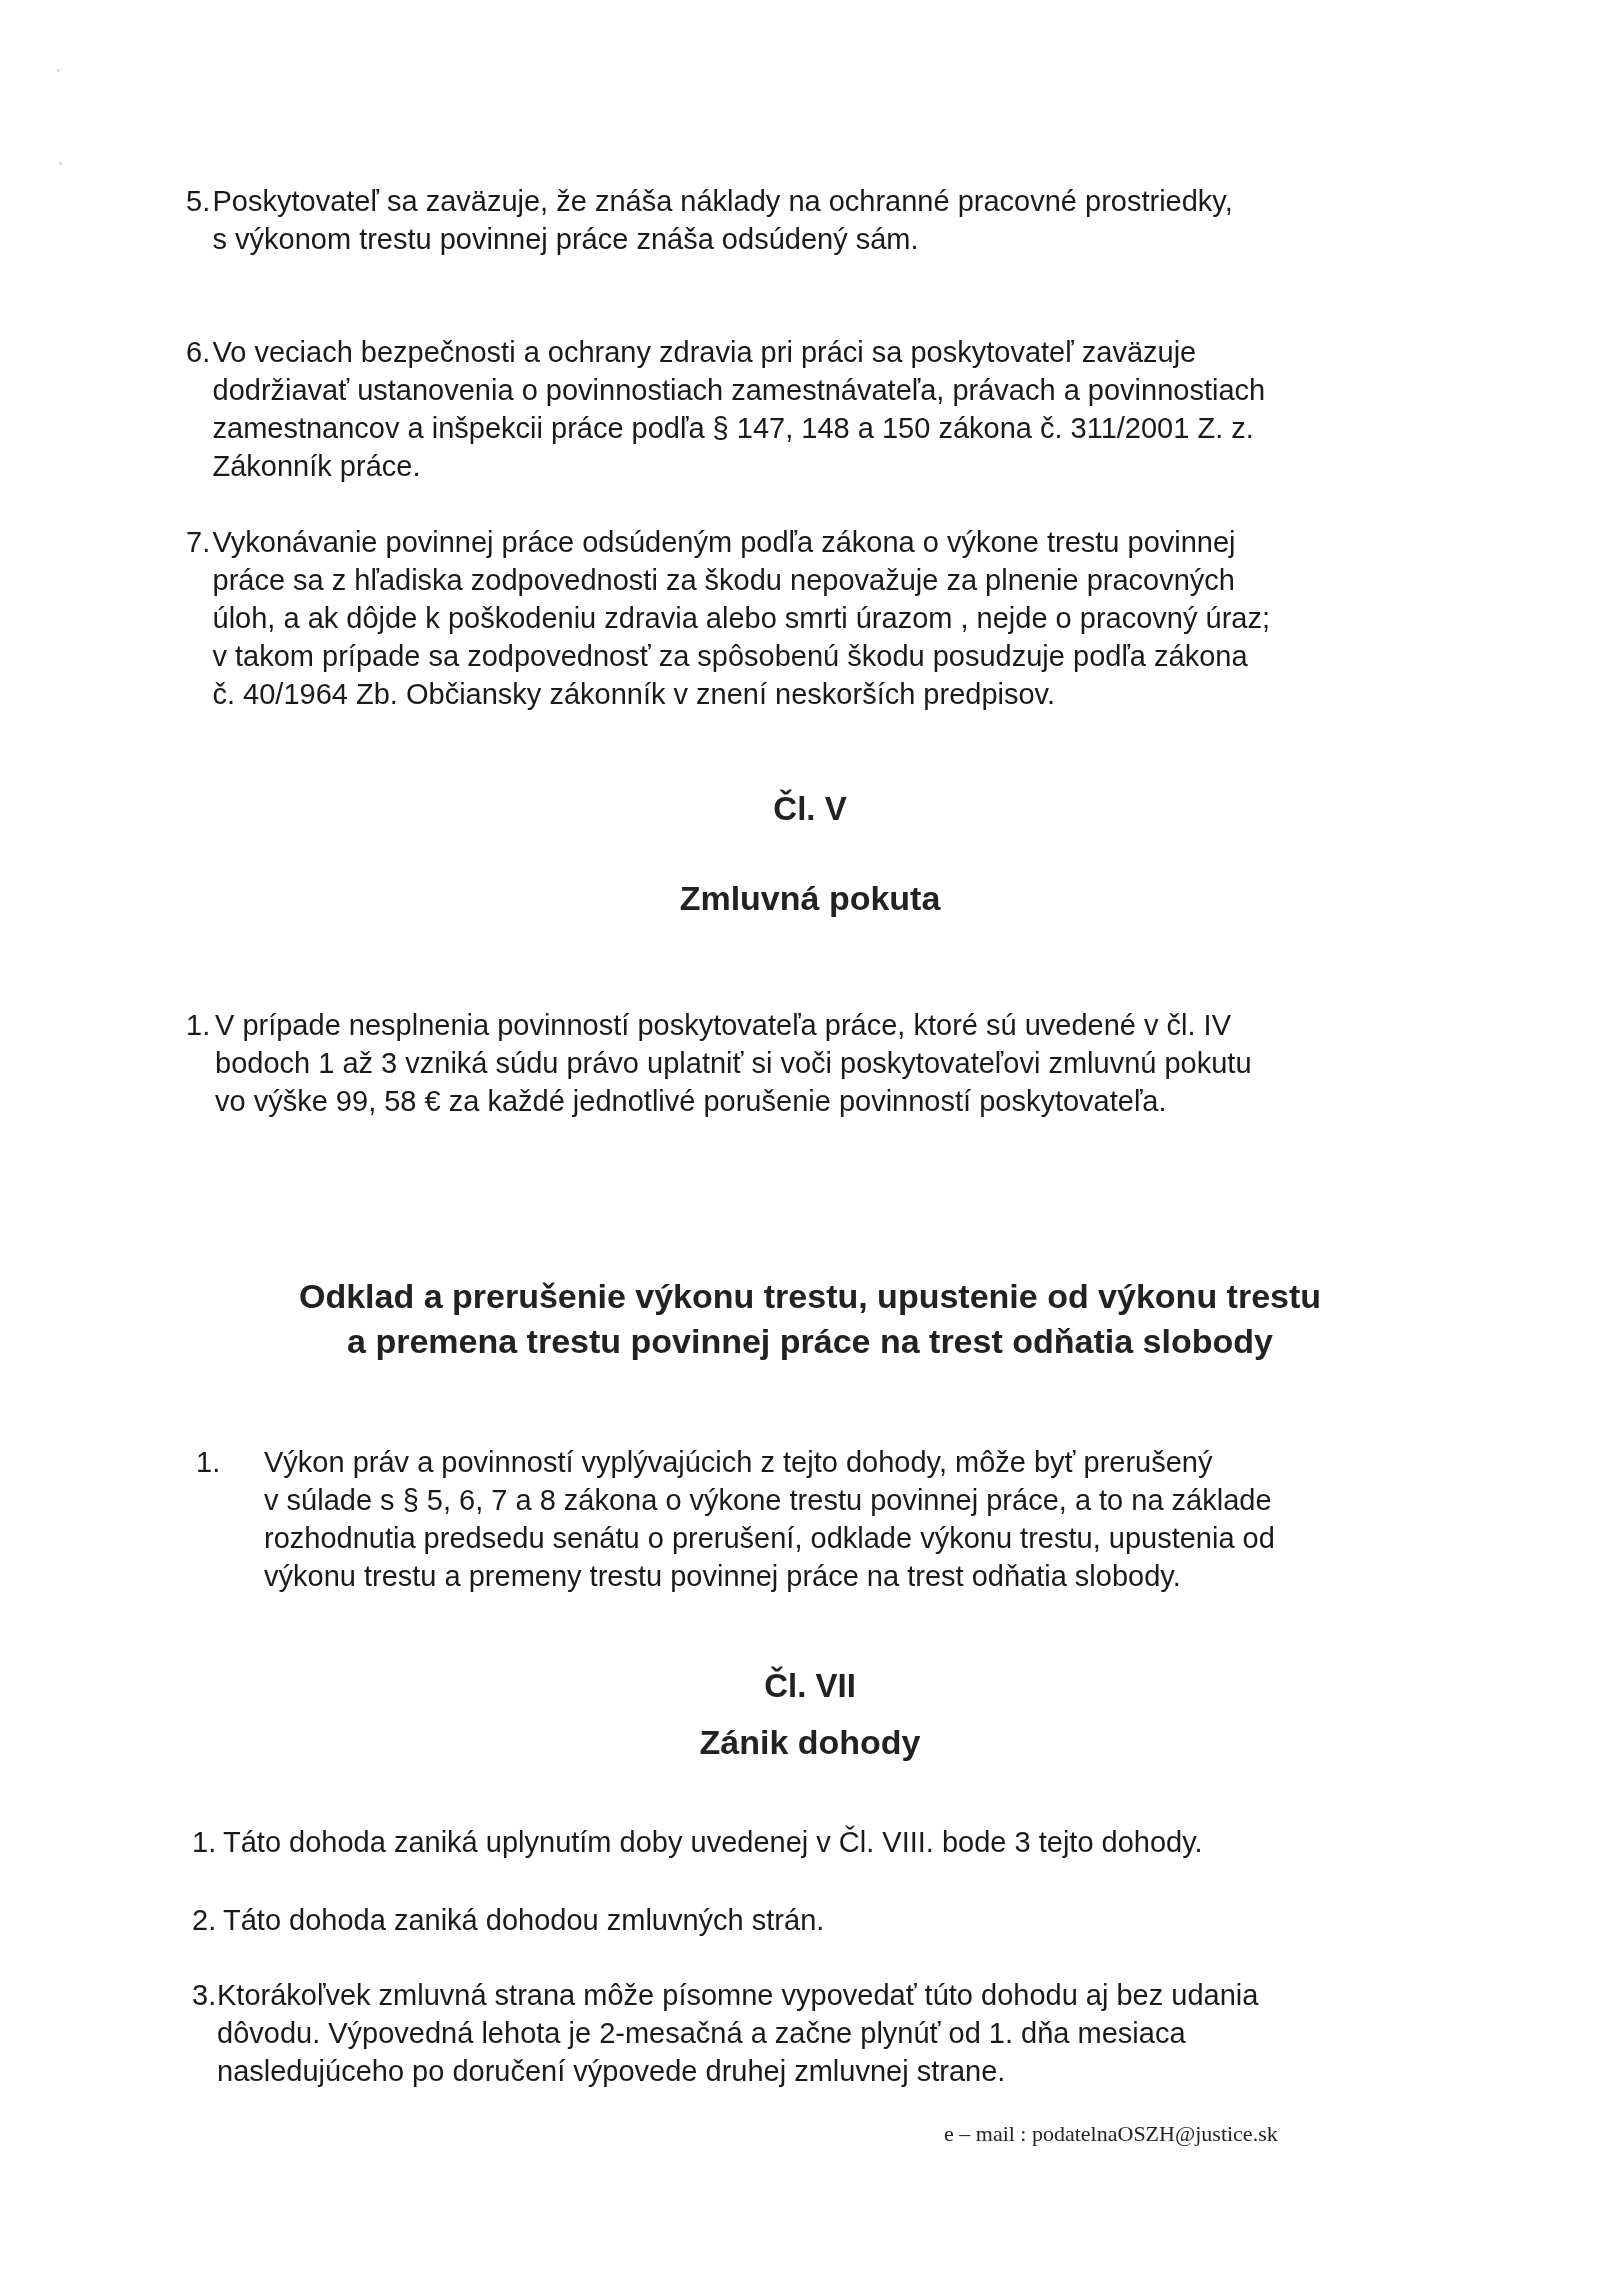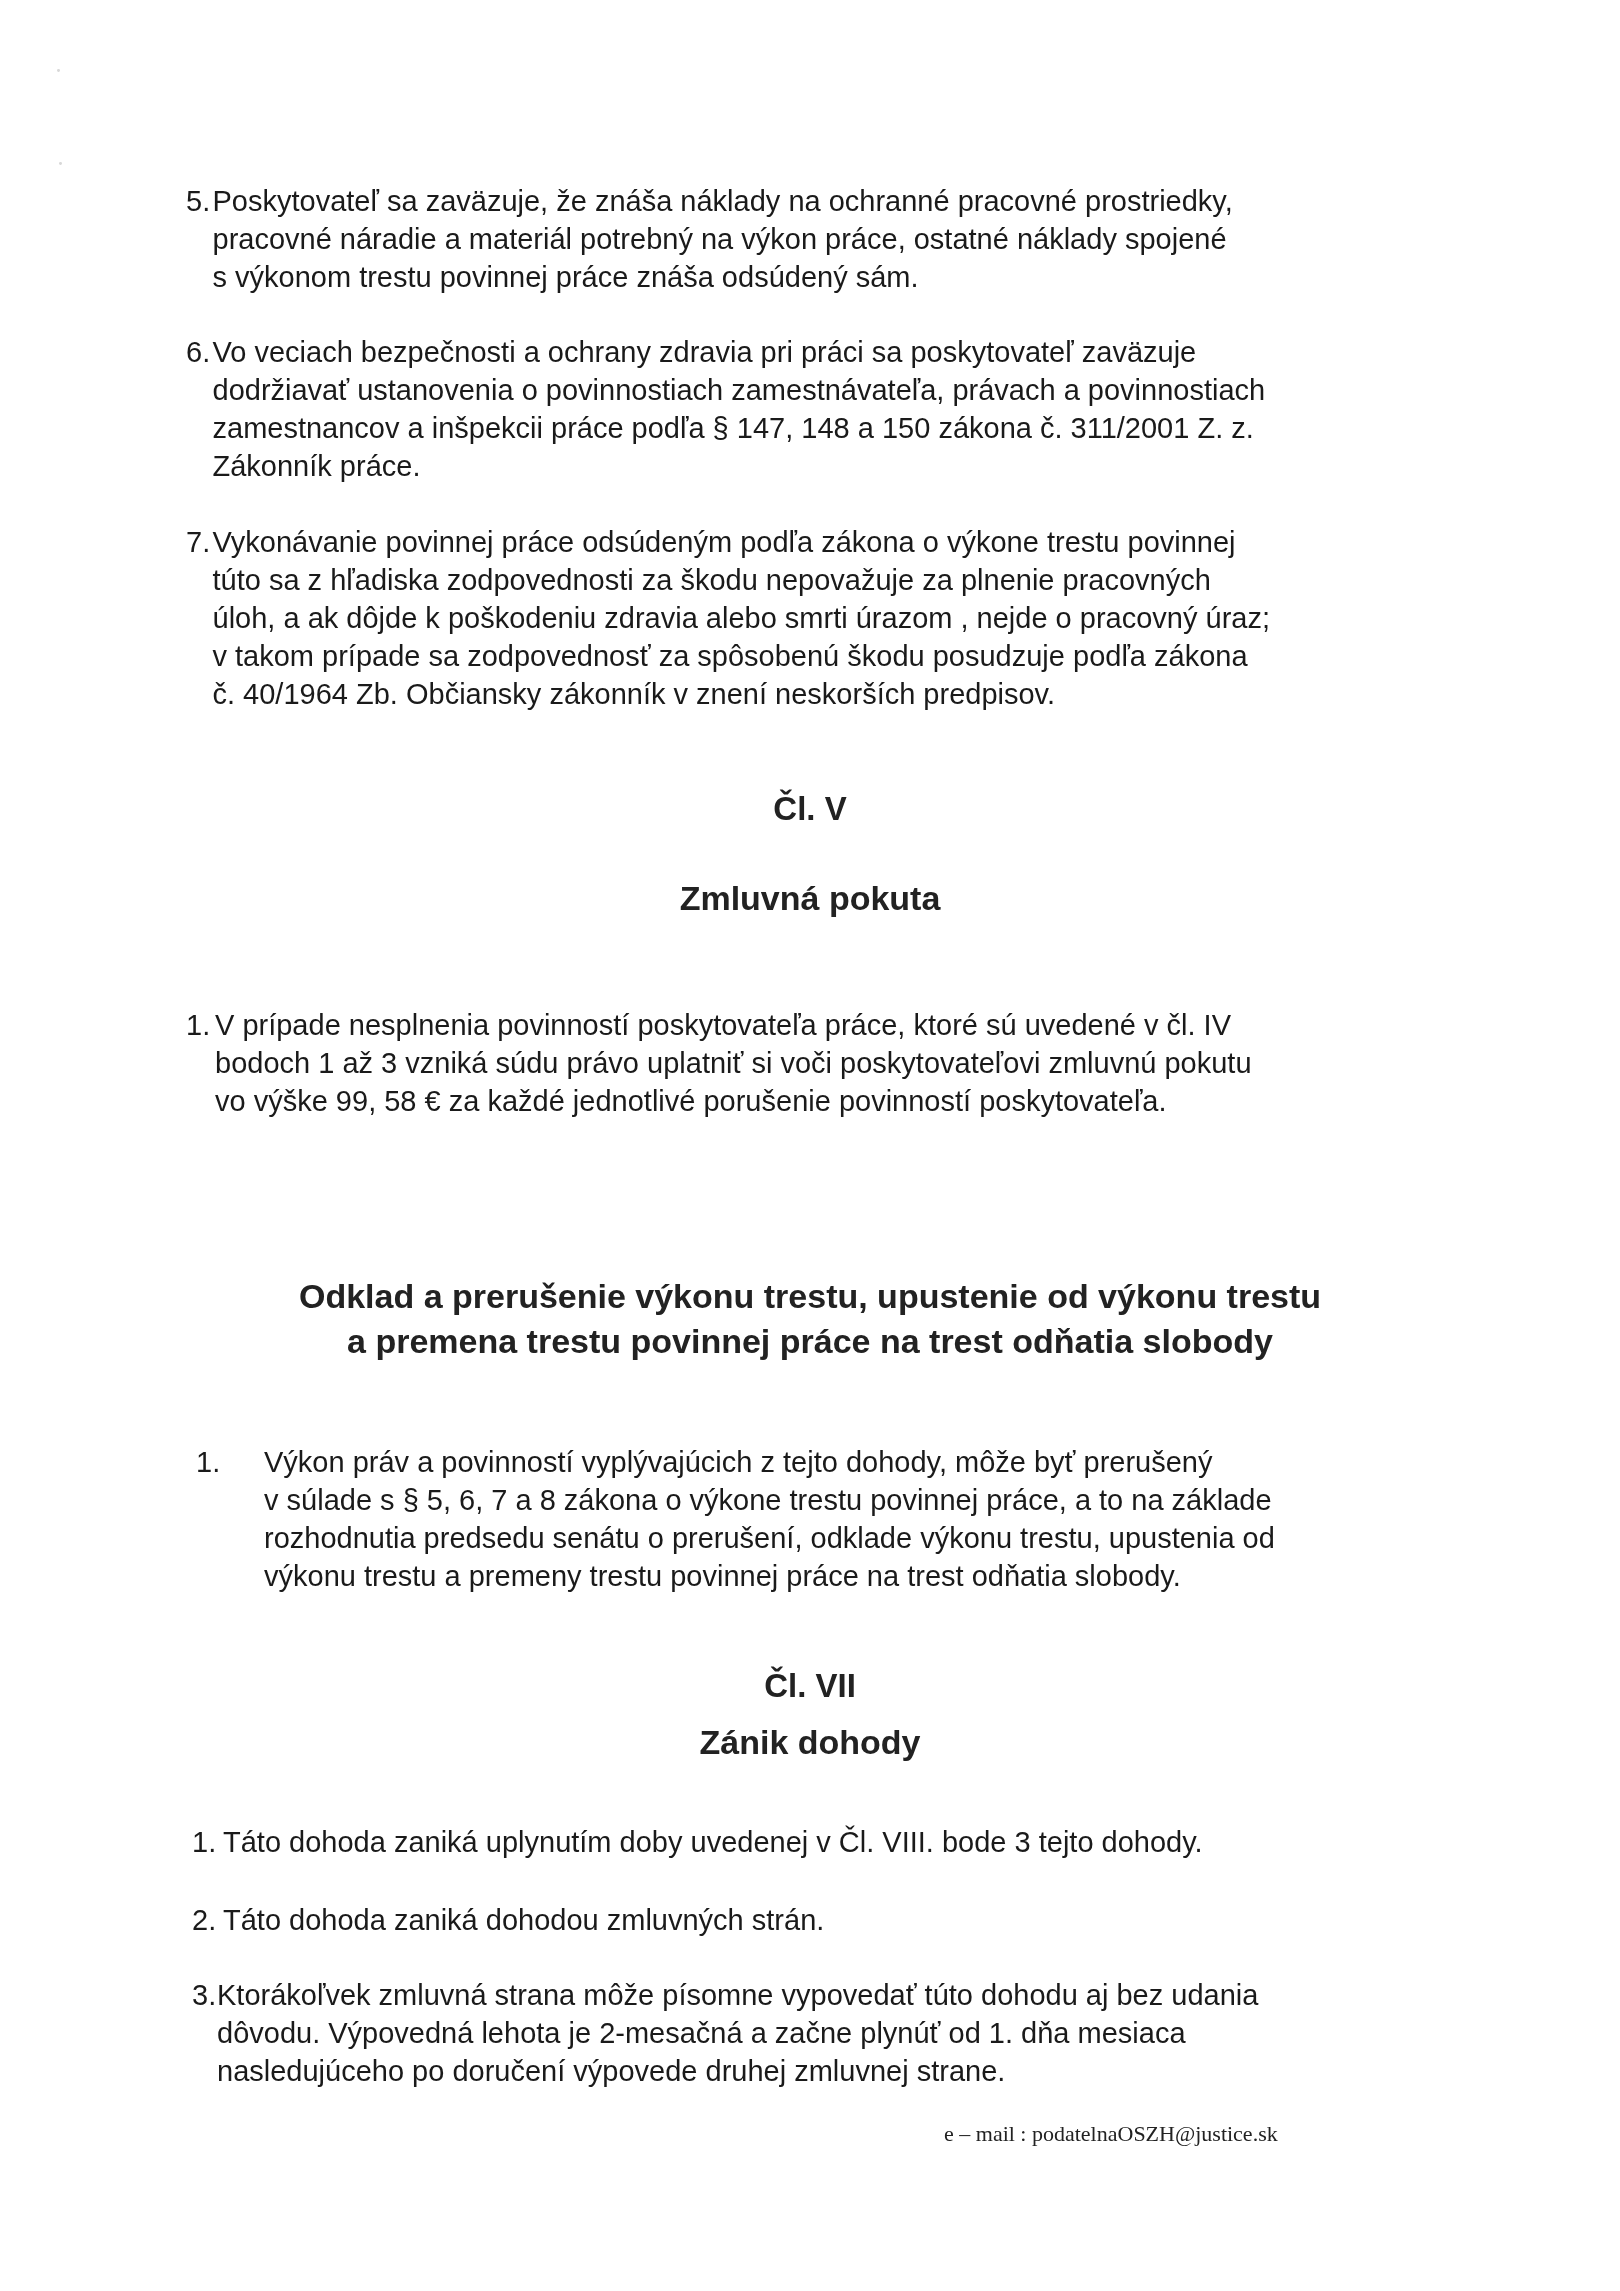--- a/index.html
+++ b/index.html
@@ -22,40 +22,39 @@
 
 <div class="page">
 
   <span class="scan-dot" style="left:57px;top:69px;"></span>
   <span class="scan-dot" style="left:59px;top:162px;"></span>
 
   <div class="item" style="left:186px;top:182px;width:1255px;">
     <span class="num">5.</span>
     <span class="body" style="margin-left:26.5px;">
       <span class="line">Poskytovateľ sa zaväzuje, že znáša náklady na ochranné pracovné prostriedky,</span>
-      <span class="line">pracovné náradie a materiál potrebný na výkon práce, ostatné náklady spojené</span>
       <span class="line">s výkonom trestu povinnej práce znáša odsúdený sám.</span>
     </span>
   </div>
 
   <div class="item" style="left:186px;top:333px;width:1255px;">
     <span class="num">6.</span>
     <span class="body" style="margin-left:26.5px;">
       <span class="line">Vo veciach bezpečnosti a ochrany zdravia pri práci sa poskytovateľ zaväzuje</span>
       <span class="line">dodržiavať ustanovenia o povinnostiach zamestnávateľa, právach a povinnostiach</span>
       <span class="line">zamestnancov a inšpekcii práce podľa  § 147, 148 a 150 zákona č. 311/2001 Z. z.</span>
       <span class="line">Zákonník práce.</span>
     </span>
   </div>
 
   <div class="item" style="left:186px;top:523px;width:1255px;">
     <span class="num">7.</span>
     <span class="body" style="margin-left:26.5px;">
       <span class="line">Vykonávanie povinnej práce odsúdeným podľa zákona o výkone trestu povinnej</span>
-      <span class="line">túto sa z hľadiska zodpovednosti za škodu nepovažuje za plnenie pracovných</span>
+      <span class="line">práce sa z hľadiska zodpovednosti za škodu nepovažuje za plnenie pracovných</span>
       <span class="line">úloh, a ak dôjde k poškodeniu zdravia alebo smrti úrazom , nejde o pracovný úraz;</span>
       <span class="line">v takom prípade sa zodpovednosť za spôsobenú škodu posudzuje podľa zákona</span>
       <span class="line">č. 40/1964 Zb. Občiansky zákonník v znení neskorších predpisov.</span>
     </span>
   </div>
 
   <div class="heading" style="top:786px;">Čl. V</div>
   <div class="heading title" style="top:876px;">Zmluvná pokuta</div>
 
   <div class="item" style="left:186px;top:1006px;width:1264px;">

